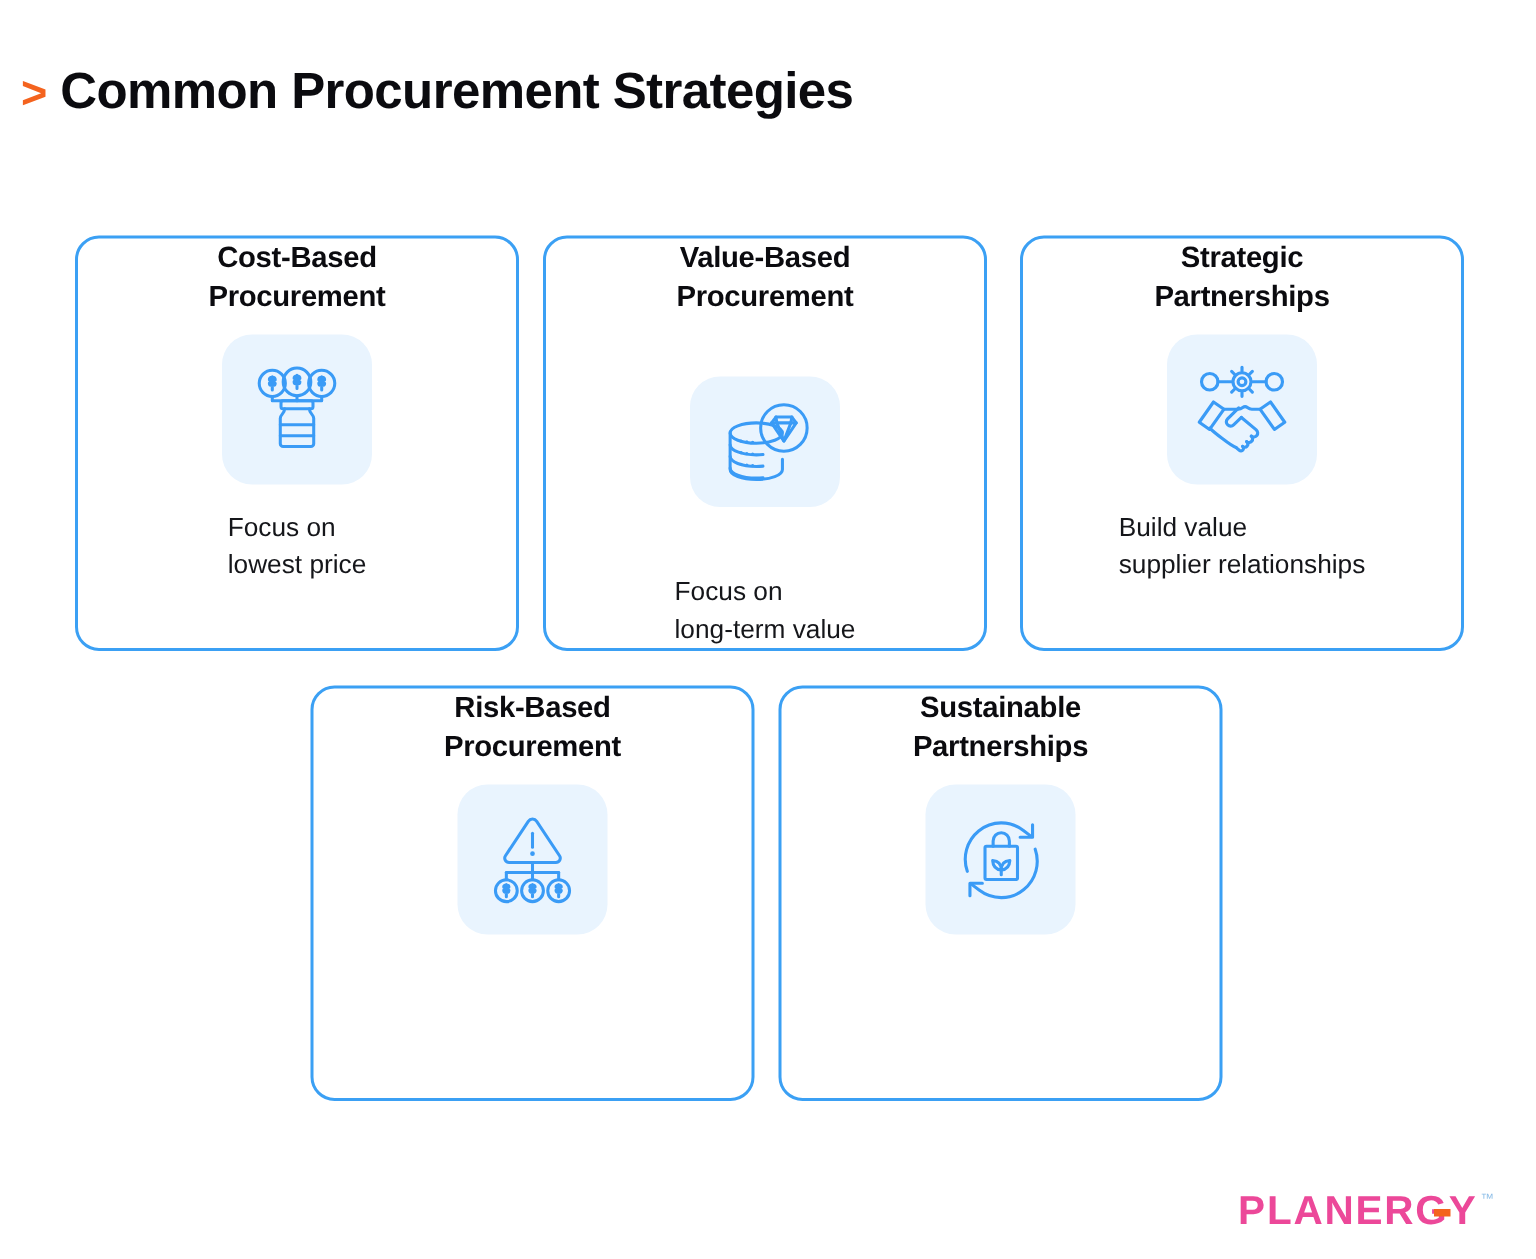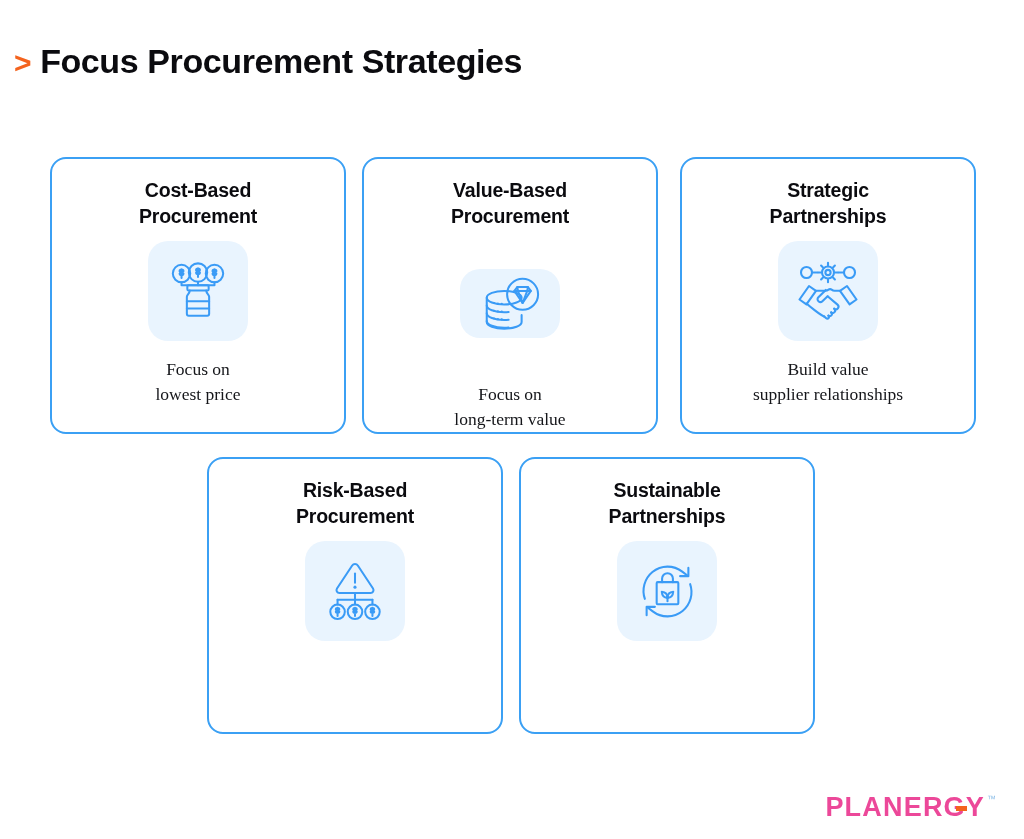--- a/index.html
+++ b/index.html
@@ -59,21 +59,20 @@
   .card.r1 { top: 157px; height: 277px; width: 296px; }
   .card.c1 { left: 50px; }
   .card.c2 { left: 362px; gap: 28px; }
   .card.c3 { left: 680px; }
   
   .card.r2 { top: 457px; height: 277px; width: 296px; }
   .card.c4 { left: 207px; }
   .card.c5 { left: 519px; }
 
   .card-title {
-    margin-top: 18px;
     font-size: 19.5px;
     font-weight: 700;
     line-height: 26px;
     color: #0b0b0f;
     text-align: center;
     letter-spacing: -0.2px;
     white-space: pre-line;
   }
   .card-icon-tile {
     margin-top: 12px;
@@ -85,23 +84,21 @@
     align-items: center;
     justify-content: center;
   }
   .card-icon-tile svg { display: block; }
   .card-caption {
     margin-top: 16px;
     font-size: 17.5px;
     font-weight: 400;
     line-height: 25px;
     color: #15161a;
-    text-align: center;
     white-space: pre-line;
-    font-family: Liberation Serif, serif;
   }
 
   
   .brand-logo {
     position: absolute;
     right: 28px;
     bottom: 18px;
     display: flex;
     align-items: flex-start;
   }
@@ -128,21 +125,21 @@
     height: 5px;
     background: #f4631e;
     pointer-events: none;
   }
 </style>
 </head>
 <body>
 
 <div class="page-title">
   <span class="title-chevron">&gt;</span>
-  <span>Focus Procurement Strategies</span>
+  <span>Common Procurement Strategies</span>
 </div>
 
 <div class="cards-area">
 
   <div class="card r1 c1">
     <div class="card-title">Cost-Based
 Procurement</div>
     <div class="card-icon-tile">
       <svg width="62" height="62" viewBox="0 0 64 64" fill="none" stroke="#3a9bf6" stroke-width="2.1" stroke-linecap="round" stroke-linejoin="round">
         <circle cx="15" cy="14" r="9"></circle>

